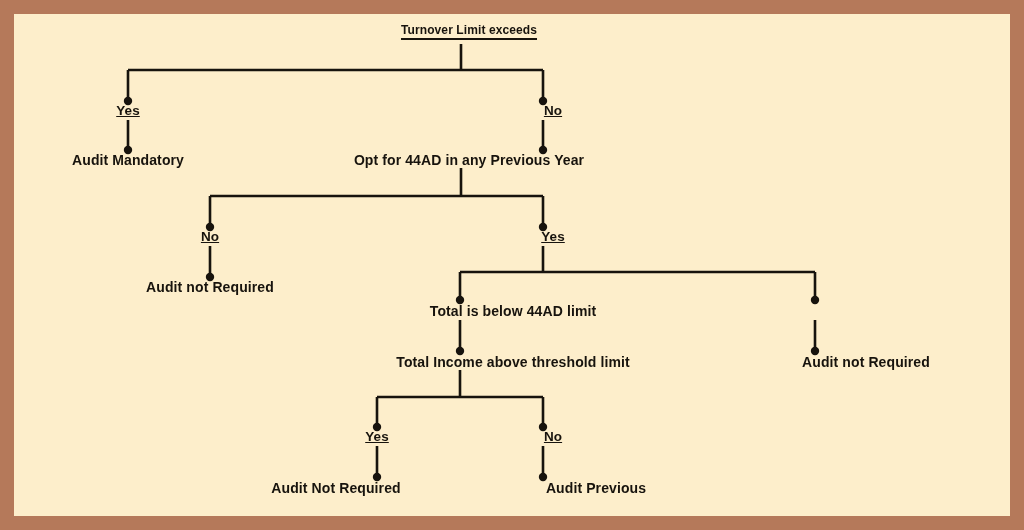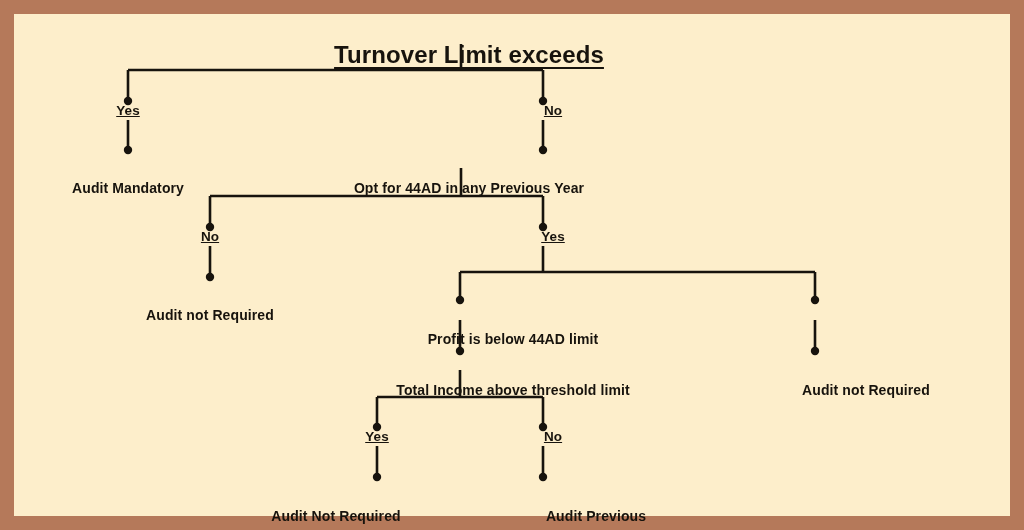--- a/index.html
+++ b/index.html
@@ -36,29 +36,27 @@
   .node-label {
     position: absolute;
     transform: translateX(-50%);
     white-space: nowrap;
     color: #17130d;
     font-weight: bold;
     letter-spacing: 0.1px;
     line-height: 1;
   }
   .title-label {
-    font-size: 24px;
+    font-size: 12px;
     text-decoration: underline;
     text-underline-offset: 4px;
     text-decoration-thickness: 2px;
-    margin-top: 19px;
   }
   .main-label {
     font-size: 14px;
-    margin-top: 28px;
   }
   .edge-label {
     font-size: 13.5px;
     text-decoration: underline;
   }
 </style>
 </head>
 <body>
 
 <div id="page">
@@ -117,21 +115,21 @@
   </svg>
 
   <div class="node-label title-label" style="left:469px; top:24px;">Turnover Limit exceeds</div>
 
   <div class="node-label main-label" style="left:128px; top:153px;">Audit Mandatory</div>
 
   <div class="node-label main-label" style="left:469px; top:153px;">Opt for 44AD in any Previous Year</div>
 
   <div class="node-label main-label" style="left:210px; top:280px;">Audit not Required</div>
 
-  <div class="node-label main-label" style="left:513px; top:304px;">Profit is below 44AD limit</div>
+  <div class="node-label main-label" style="left:513px; top:304px;">Total is below 44AD limit</div>
 
 
   <div class="node-label main-label" style="left:513px; top:355px;">Total Income above threshold limit</div>
 
   <div class="node-label main-label" style="left:866px; top:355px;">Audit not Required</div>
 
   <div class="node-label main-label" style="left:336px; top:481px;">Audit Not Required</div>
 
   <div class="node-label main-label" style="left:596px; top:481px;">Audit Previous</div>
 

